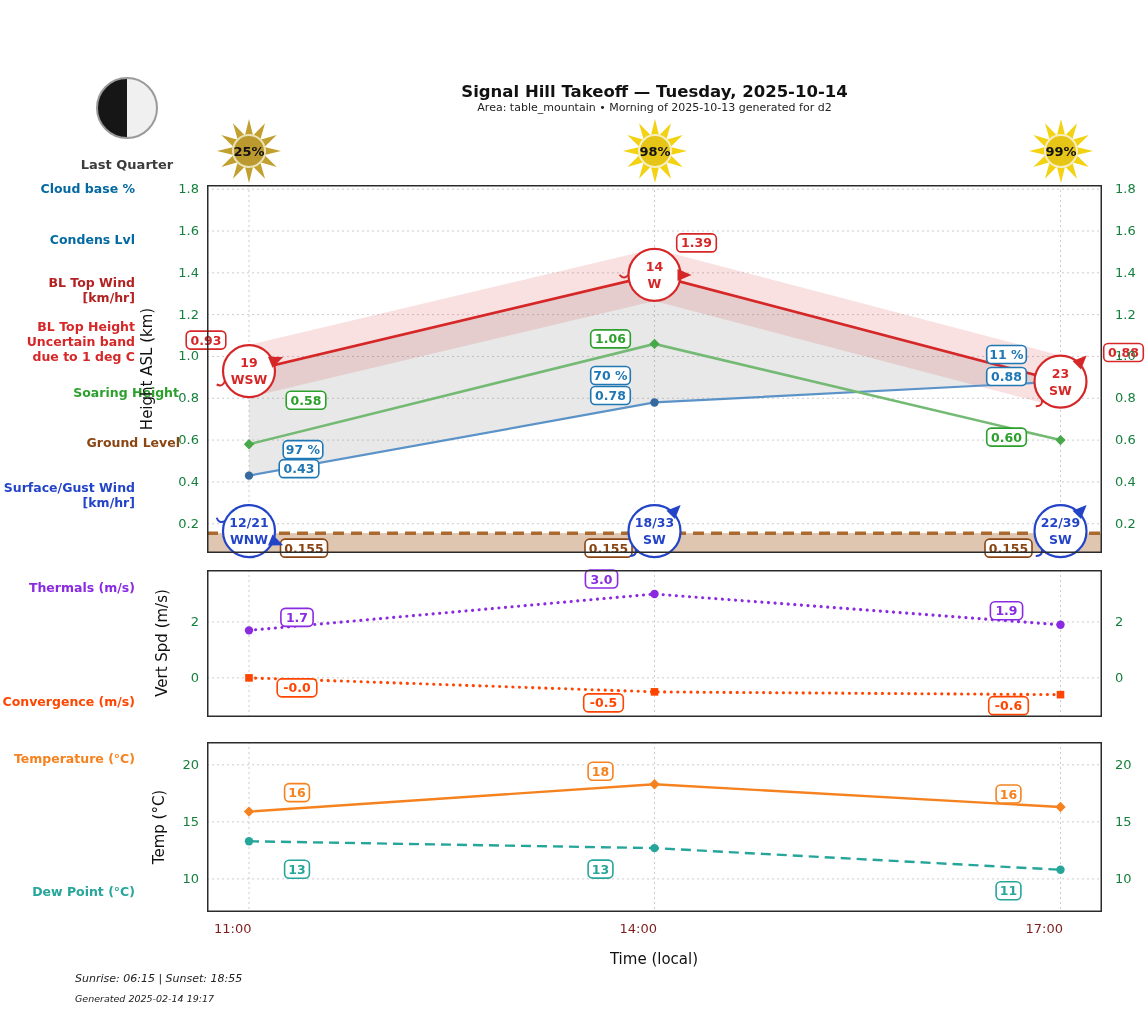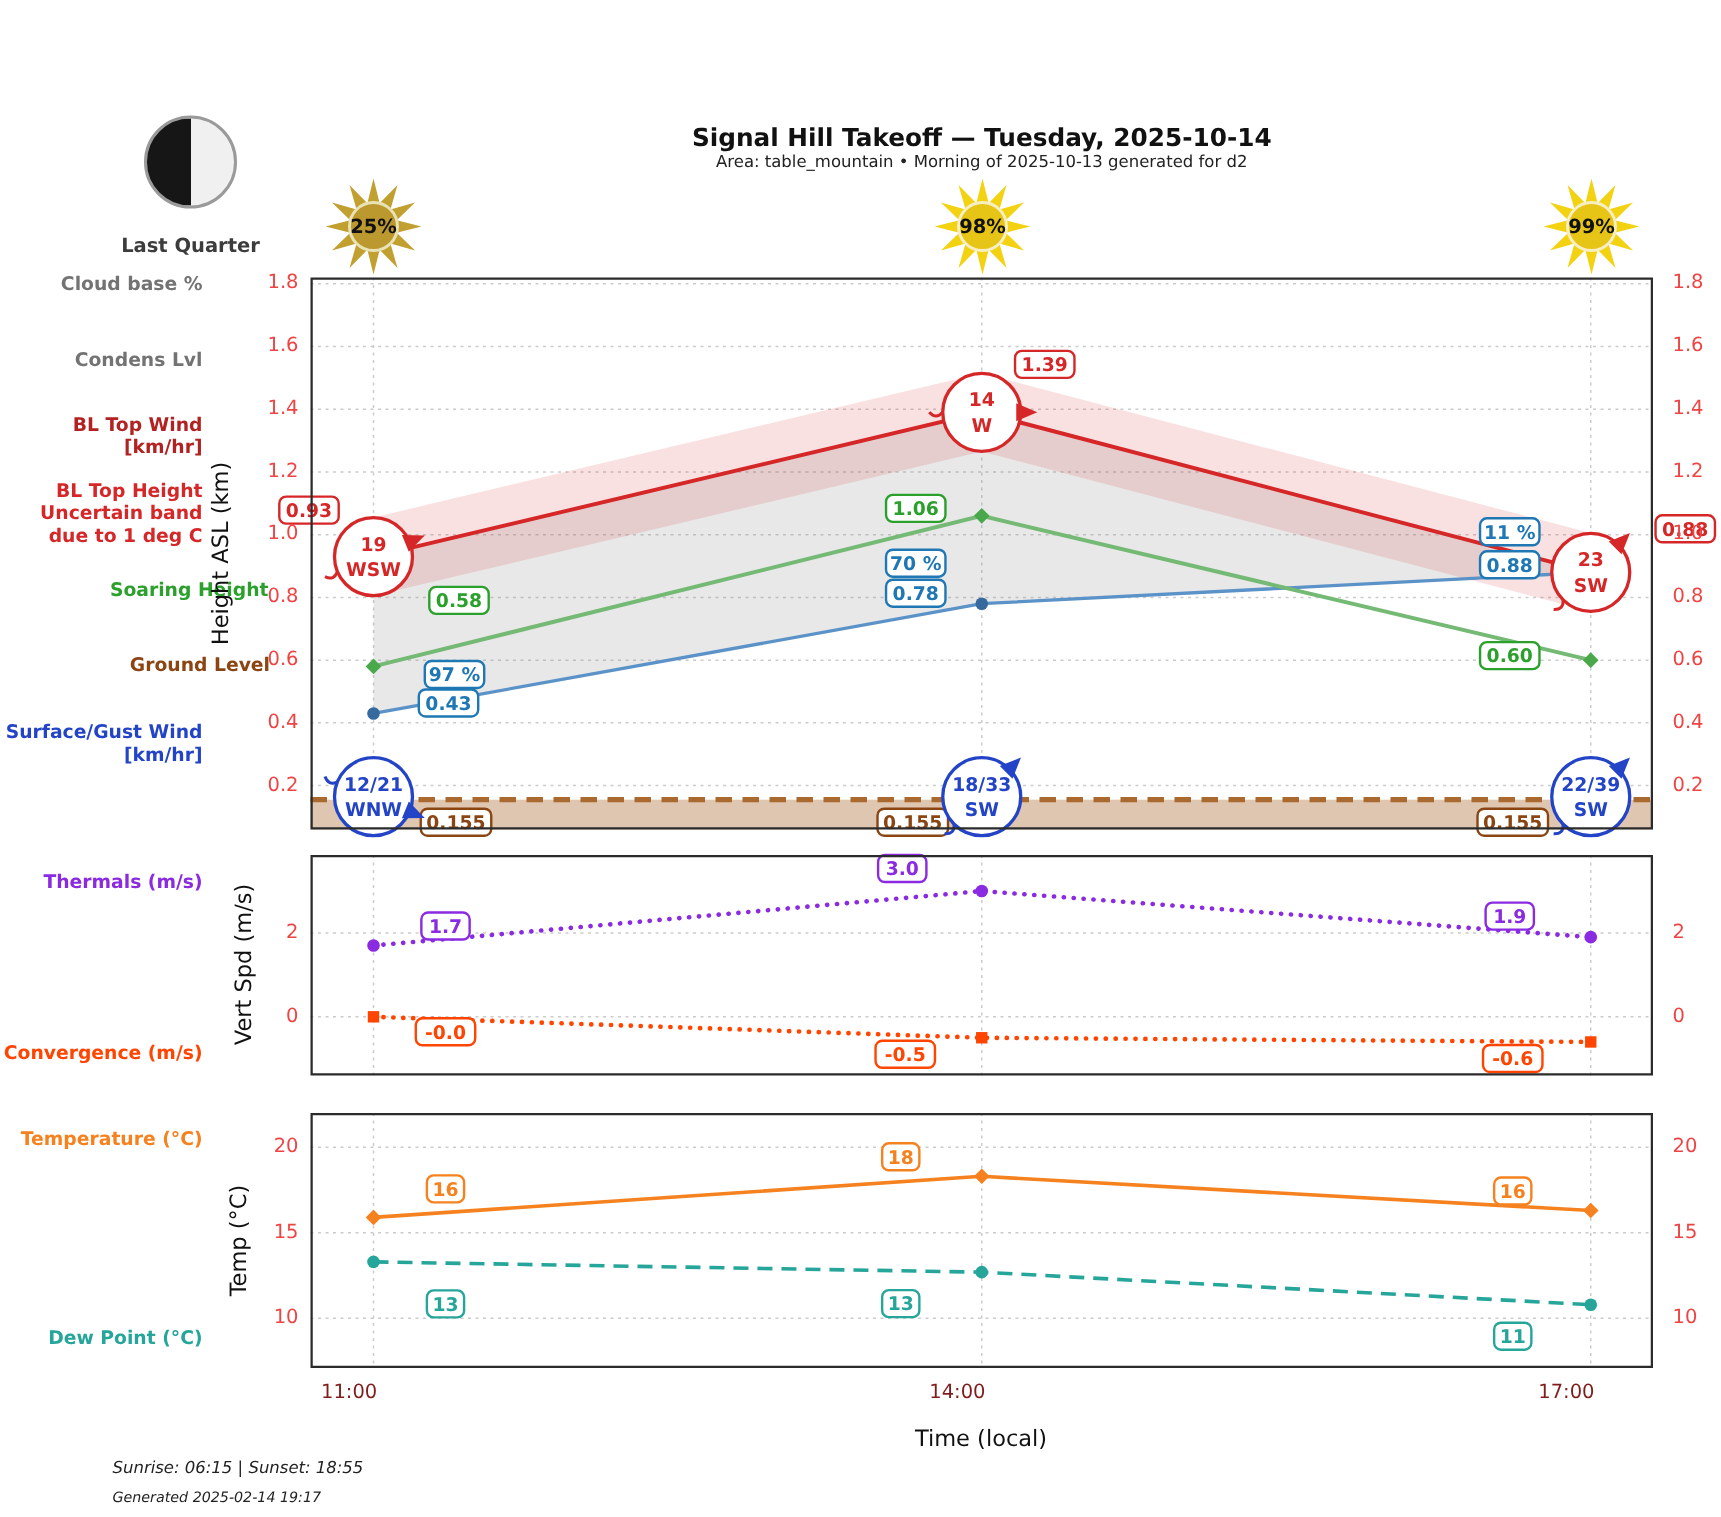--- a/index.html
+++ b/index.html
@@ -8,27 +8,27 @@
   .abs{position:absolute;}
   .panel{position:absolute;overflow:visible;}
   #title{left:157px;top:82px;width:995px;text-align:center;font-size:16.5px;font-weight:bold;color:#111;}
   #subtitle{left:157px;top:101px;width:995px;text-align:center;font-size:11px;color:#222;}
   #moon{left:96px;top:77px;width:62px;height:62px;border-radius:50%;
         background:linear-gradient(90deg,#161616 0 50%,#f0f0f0 50% 100%);
         border:2px solid #9a9a9a;box-sizing:border-box;}
   #moon-label{left:52px;top:157px;width:150px;text-align:center;font-size:13px;font-weight:bold;color:#3c3c3c;}
   .legend-label{position:absolute;left:0;width:135px;text-align:right;font-weight:bold;
         font-size:12.5px;line-height:15px;}
-  .c-blue{color:#737373;} .c-darkred{color:#b22222;} .c-red{color:#d62728;text-align:right;}
+  .c-blue{color:#0369a1;} .c-darkred{color:#b22222;} .c-red{color:#d62728;text-align:right;}
   .c-green{color:#2ca02c;padding-left:44px;} .c-brown{color:#8B4513;padding-left:45px;} .c-royal{color:#2444c8;}
   .c-purple{color:#8A2BE2;} .c-orangered{color:#FF4500;} .c-orange{color:#f5821f;}
   .c-teal{color:#26a69a;}
   .axis-title{position:absolute;font-size:15px;color:#111;white-space:nowrap;}
   .rot{transform:translate(-50%,-50%) rotate(-90deg);}
-  .tick{position:absolute;font-size:13px;color:#ef4444;line-height:18px;}
+  .tick{position:absolute;font-size:13px;color:#15803d;line-height:18px;}
   .xtick{position:absolute;top:921px;width:70px;text-align:left;font-size:13px;color:#7f1d1d;}
   #xlabel{left:554px;top:950px;width:200px;text-align:center;font-size:15px;color:#111;}
   #footer-sun{left:75px;top:972px;font-size:11px;font-style:italic;color:#222;}
   #footer-gen{left:75px;top:993px;font-size:9.5px;font-style:italic;color:#222;}
 </style>
 </head>
 <body>
 
 <div id="fig">
 

